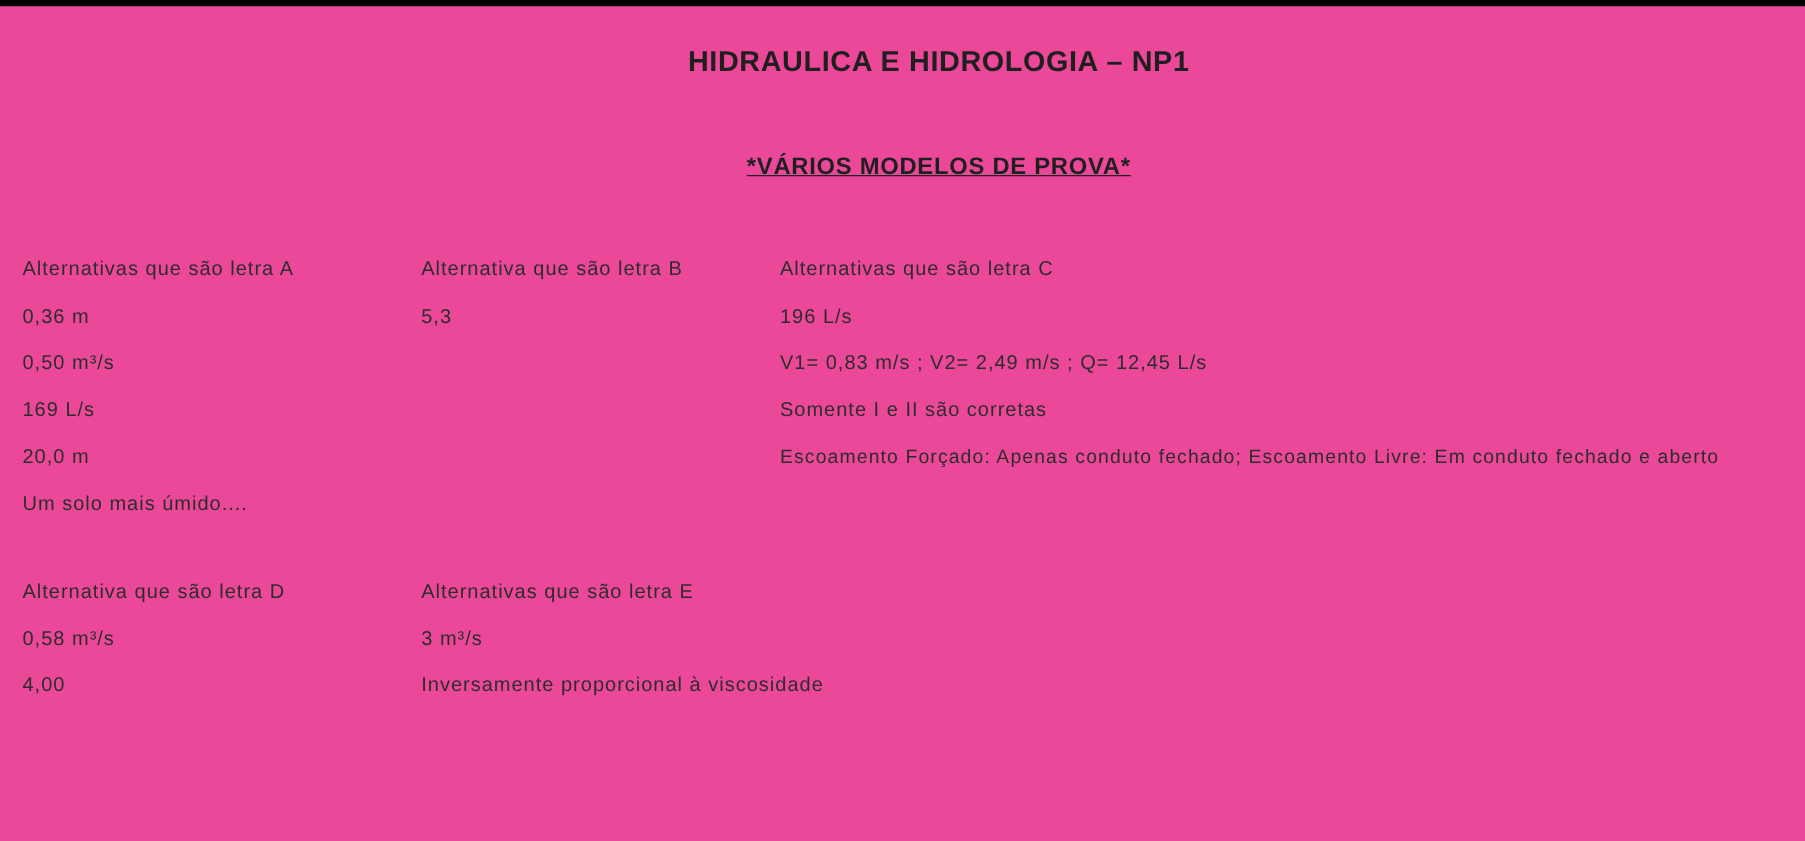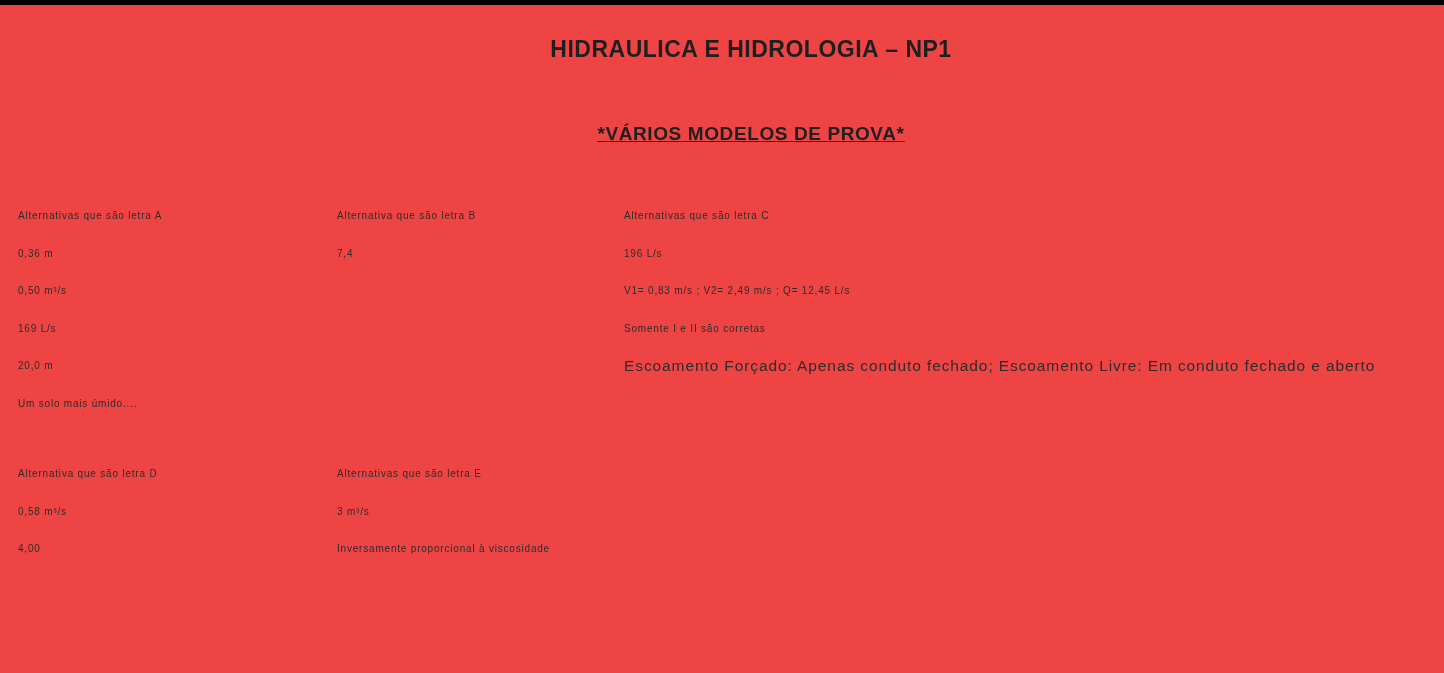--- a/index.html
+++ b/index.html
@@ -8,21 +8,21 @@
     height: 673px;
     background: #ffffff;
     font-family: "Liberation Sans", sans-serif;
     color: #2d2d2d;
     overflow: hidden;
   }
   .page {
     position: relative;
     width: 1444px;
     height: 673px;
-    background: #ef4444;
+    background: #ec4899;
   }
   .top-bar {
     position: absolute;
     top: 0; left: 0;
     width: 100%;
     height: 5px;
     background: #000000;
   }
   .doc-title {
     position: absolute;
@@ -60,21 +60,21 @@
   .group-2 { top: 455px; }
   .col {
     position: absolute;
     top: 0;
   }
   .col-a { left: 18px;  }
   .col-b { left: 337px; }
   .col-c { left: 624px; }
   .line {
     display: block;
-    font-size: 10px;
+    font-size: 16px;
     line-height: 37.5px;
     letter-spacing: 0.8px;
     white-space: nowrap;
     color: #2d2d2d;
   }
   .line.wide {
     font-size: 15.5px;
     letter-spacing: 0.9px;
   }
 </style>
@@ -91,21 +91,21 @@
     <div class="col col-a">
       <span class="line">Alternativas que são letra A</span>
       <span class="line">0,36 m</span>
       <span class="line">0,50 m³/s</span>
       <span class="line">169 L/s</span>
       <span class="line">20,0 m</span>
       <span class="line">Um solo mais úmido....</span>
     </div>
     <div class="col col-b">
       <span class="line">Alternativa que são letra B</span>
-      <span class="line">7,4</span>
+      <span class="line">5,3</span>
     </div>
     <div class="col col-c">
       <span class="line">Alternativas que são letra C</span>
       <span class="line">196 L/s</span>
       <span class="line">V1= 0,83 m/s ; V2= 2,49 m/s ; Q= 12,45 L/s</span>
       <span class="line">Somente I e II são corretas</span>
       <span class="line wide">Escoamento Forçado: Apenas conduto fechado; Escoamento Livre: Em conduto fechado e aberto</span>
     </div>
   </div>
 

